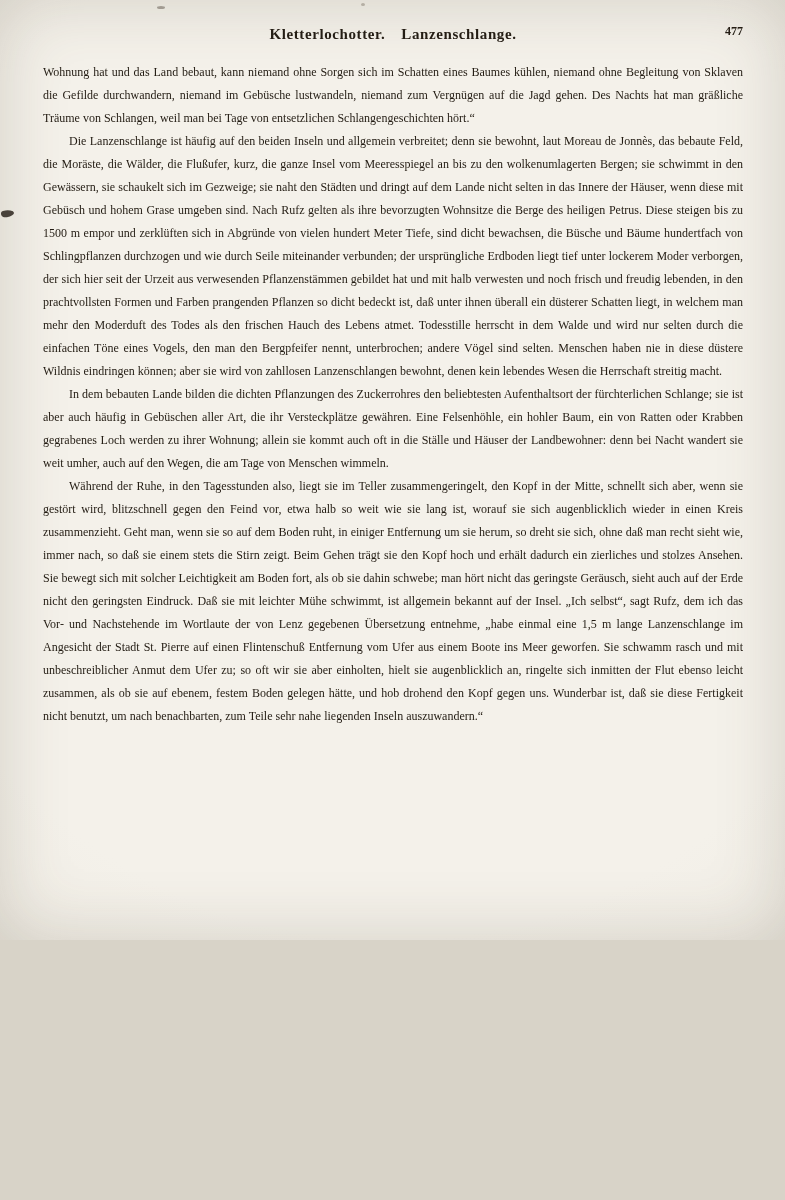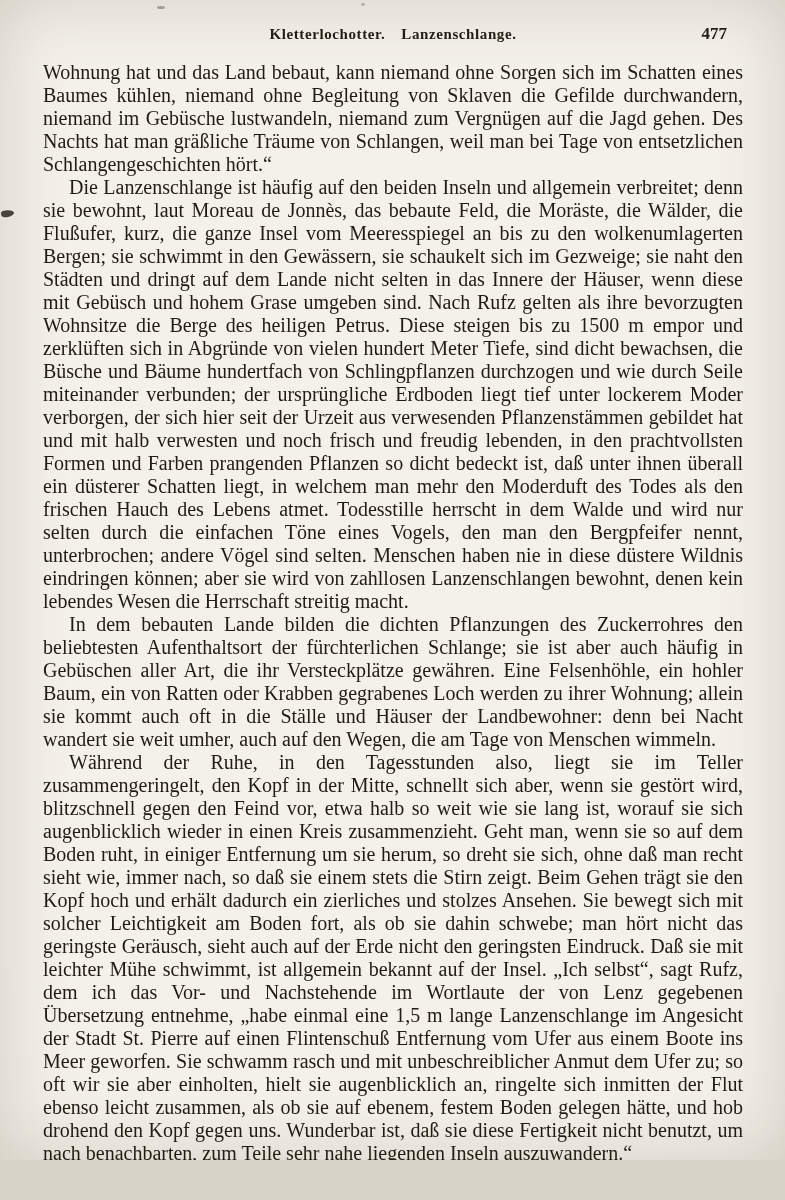--- a/index.html
+++ b/index.html
@@ -3,21 +3,21 @@
 <meta charset="utf-8">
 <style>
   html, body {
     margin: 0;
     padding: 0;
     background: #d8d3c8;
   }
   .page {
     position: relative;
     width: 785px;
-    height: 1160px;
+    height: 940px;
     margin: 0;
     box-sizing: border-box;
     padding: 24px 42px 0 43px;
     background:
       radial-gradient(ellipse 120% 100% at 50% 45%, #f4f1ea 55%, #ece8df 88%, #e4dfd4 100%);
     box-shadow: inset 0 0 70px rgba(80, 70, 50, 0.20);
     overflow: hidden;
     font-family: "Liberation Serif", "DejaVu Serif", serif;
     color: #201a13;
   }
@@ -36,28 +36,28 @@
     font-size: 15px;
     letter-spacing: 0.6px;
     color: #241d14;
   }
   .header-gap {
     display: inline-block;
     width: 16px;
   }
   .page-number {
     position: absolute;
-    right: 16px;
+    right: 0;
     top: 0;
     font-weight: bold;
-    font-size: 17px;
+    font-size: 12px;
     color: #241d14;
   }
   .body-text {
-    font-size: 20px;
+    font-size: 12px;
     line-height: 23px;
     text-align: justify;
     color: #221b12;
   }
   .para {
     margin: 0;
     padding: 0;
   }
   .para.indent {
     text-indent: 26px;

